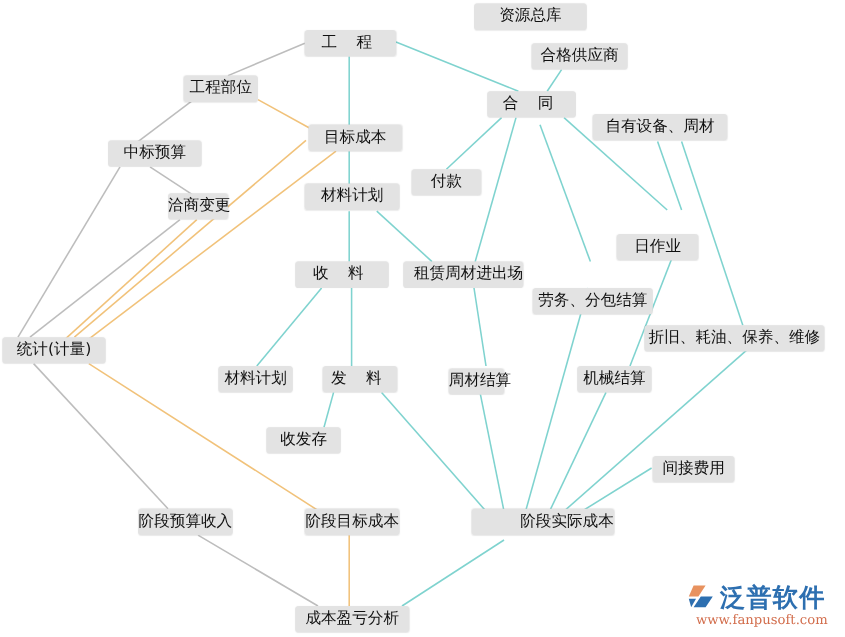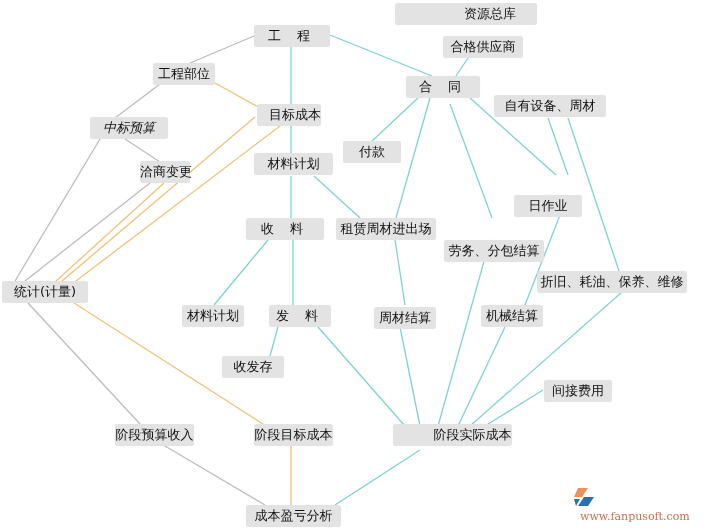--- a/index.html
+++ b/index.html
@@ -71,47 +71,48 @@
     <line x1="490" y1="240" x2="438" y2="426"></line>
     <line x1="567" y1="197" x2="525" y2="305"></line>
     <line x1="505" y1="327" x2="458" y2="426"></line>
     <line x1="622" y1="292" x2="470" y2="426"></line>
     <line x1="543" y1="390" x2="485" y2="426"></line>
     <line x1="420" y1="450" x2="335" y2="505"></line>
   </g>
 </svg>
 
 <div class="node spaced" style="left:254px;top:25px;width:76px;">工 程</div>
-<div class="node" style="left:395px;top:3px;width:94px;padding-left:48px;">资源总库</div>
+<div class="node" style="left:395px;top:3px;width:94px;">资源总库</div>
 <div class="node" style="left:443px;top:36px;width:80px;">合格供应商</div>
 <div class="node spaced" style="left:406px;top:76px;width:74px;">合 同</div>
 <div class="node" style="left:153px;top:63px;width:62px;">工程部位</div>
-<div class="node" style="left:257px;top:104px;width:64px;text-align:right;">目标成本</div>
-<div class="node" style="left:90px;top:117px;width:78px;font-style:italic;">中标预算</div>
+<div class="node" style="left:257px;top:104px;width:78px;">目标成本</div>
+<div class="node" style="left:90px;top:117px;width:78px;">中标预算</div>
 <div class="node" style="left:494px;top:95px;width:112px;">自有设备、周材</div>
 <div class="node" style="left:343px;top:141px;width:58px;">付款</div>
 <div class="node" style="left:254px;top:153px;width:79px;">材料计划</div>
 <div class="node" style="left:140px;top:161px;width:50px;">洽商变更</div>
 <div class="node" style="left:514px;top:175px;width:68px;margin-top:20px;">日作业</div>
 <div class="node spaced" style="left:246px;top:218px;width:78px;">收 料</div>
-<div class="node" style="left:336px;top:218px;width:100px;">租赁周材进出场</div>
+<div class="node" style="left:336px;top:218px;width:100px;text-align:right;">租赁周材进出场</div>
 <div class="node" style="left:444px;top:218px;width:100px;margin-top:22px;">劳务、分包结算</div>
 <div class="node" style="left:2px;top:281px;width:86px;">统计(计量)</div>
 <div class="node" style="left:537px;top:271px;width:150px;">折旧、耗油、保养、维修</div>
 <div class="node" style="left:182px;top:305px;width:62px;">材料计划</div>
 <div class="node spaced" style="left:269px;top:305px;width:62px;">发 料</div>
-<div class="node" style="left:374px;top:307px;width:62px;">周材结算</div>
+<div class="node" style="left:374px;top:307px;width:46px;">周材结算</div>
 <div class="node" style="left:481px;top:305px;width:62px;">机械结算</div>
 <div class="node" style="left:222px;top:356px;width:62px;">收发存</div>
 <div class="node" style="left:544px;top:380px;width:68px;">间接费用</div>
 <div class="node" style="left:115px;top:424px;width:79px;">阶段预算收入</div>
 <div class="node" style="left:254px;top:424px;width:79px;">阶段目标成本</div>
 <div class="node" style="left:393px;top:424px;width:79px;padding-left:40px;">阶段实际成本</div>
 <div class="node" style="left:246px;top:505px;width:95px;">成本盈亏分析</div>
 
 <div class="logo">
   <svg class="logo-mark" viewBox="0 0 24 22">
     <path d="M6 2 L16 2 L10 11 L2 11 Z" fill="#e8925f"></path>
     <path d="M12 11 L22 11 L16 20 L6 20 Z" fill="#2d6fb0"></path>
     <path d="M2 13 L8 13 L4 20 Z" fill="#2d6fb0"></path>
   </svg>
+  <span class="logo-title">泛普软件</span>
   <span class="logo-url">www.fanpusoft.com</span>
 </div>
 
 </body></html>

